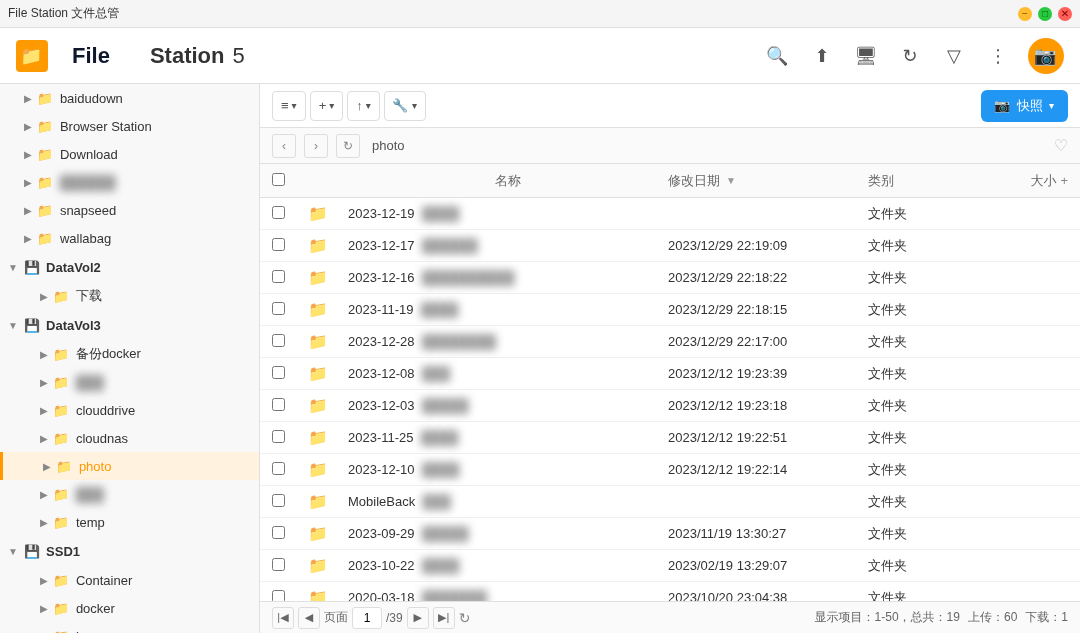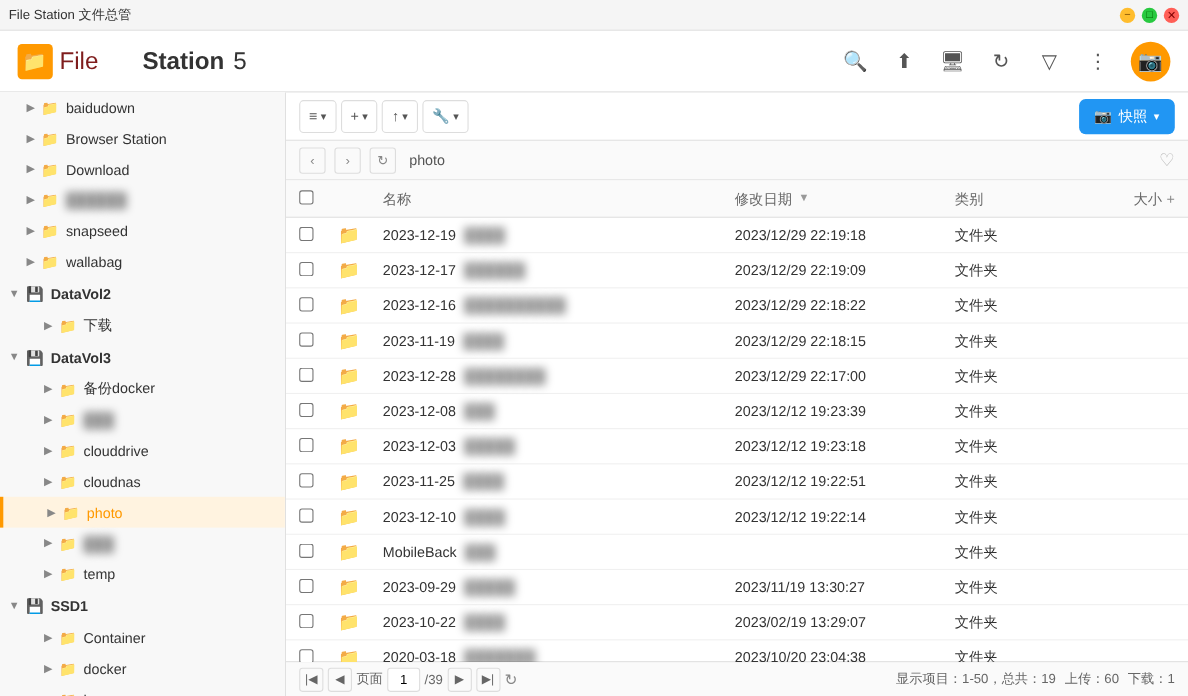--- a/index.html
+++ b/index.html
@@ -52,21 +52,21 @@
       font-size: 22px;
       font-weight: bold;
     }
     .logo-icon {
       width: 32px; height: 32px;
       background: #f90;
       border-radius: 4px;
       display: flex; align-items: center; justify-content: center;
       color: white; font-size: 18px;
     }
-    .logo-text-file { color: #7f1d1d; font-weight: normal; }
+    .logo-text-file { color: #0f172a; font-weight: bold; margin-left: 18px; }
     .logo-text-station { color: #333; margin-left: 34px; }
     .logo-version { color: #333; font-weight: normal; margin-left: 2px; }
     .header-actions {
       position: absolute;
       right: 16px;
       display: flex;
       align-items: center;
       gap: 16px;
     }
     .header-icon-btn {
@@ -441,21 +441,21 @@
       <button class="nav-btn">↻</button>
       <span class="breadcrumb-text">photo</span>
       <button class="heart-btn">♡</button>
     </div>
 
     <div class="col-headers">
       <div class="col-check">
         <input type="checkbox" style="cursor: pointer;">
       </div>
       <div class="col-icon"></div>
-      <div class="col-name" style="cursor:pointer;">
+      <div class="col-name" style="cursor:pointer;justify-content:center;">
         <span>名称</span>
       </div>
       <div class="col-date" style="cursor:pointer;">
         <span>修改日期</span>
         <span class="sort-arrow">▼</span>
       </div>
       <div class="col-type" style="cursor:pointer;">
         <span>类别</span>
       </div>
       <div class="col-size" style="cursor:pointer;">
@@ -467,21 +467,20 @@
     <div class="file-list" id="file-list">
         <div class="file-row">
     <div class="col-check">
       <input type="checkbox" style="cursor: pointer;">
     </div>
     <div class="col-icon" style="color:#f90; font-size:16px;">📁</div>
     <div class="col-name">
       <span>2023-12-19&nbsp;</span>
             <span class="blurred">████</span>
     </div>
-    <div class="col-date">2023/12/29 22:19:18</div>
     <div class="col-type">文件夹</div>
     <div class="col-size"></div>
   </div>
         <div class="file-row">
     <div class="col-check">
       <input type="checkbox" style="cursor: pointer;">
     </div>
     <div class="col-icon" style="color:#f90; font-size:16px;">📁</div>
     <div class="col-name">
       <span>2023-12-17&nbsp;</span>

